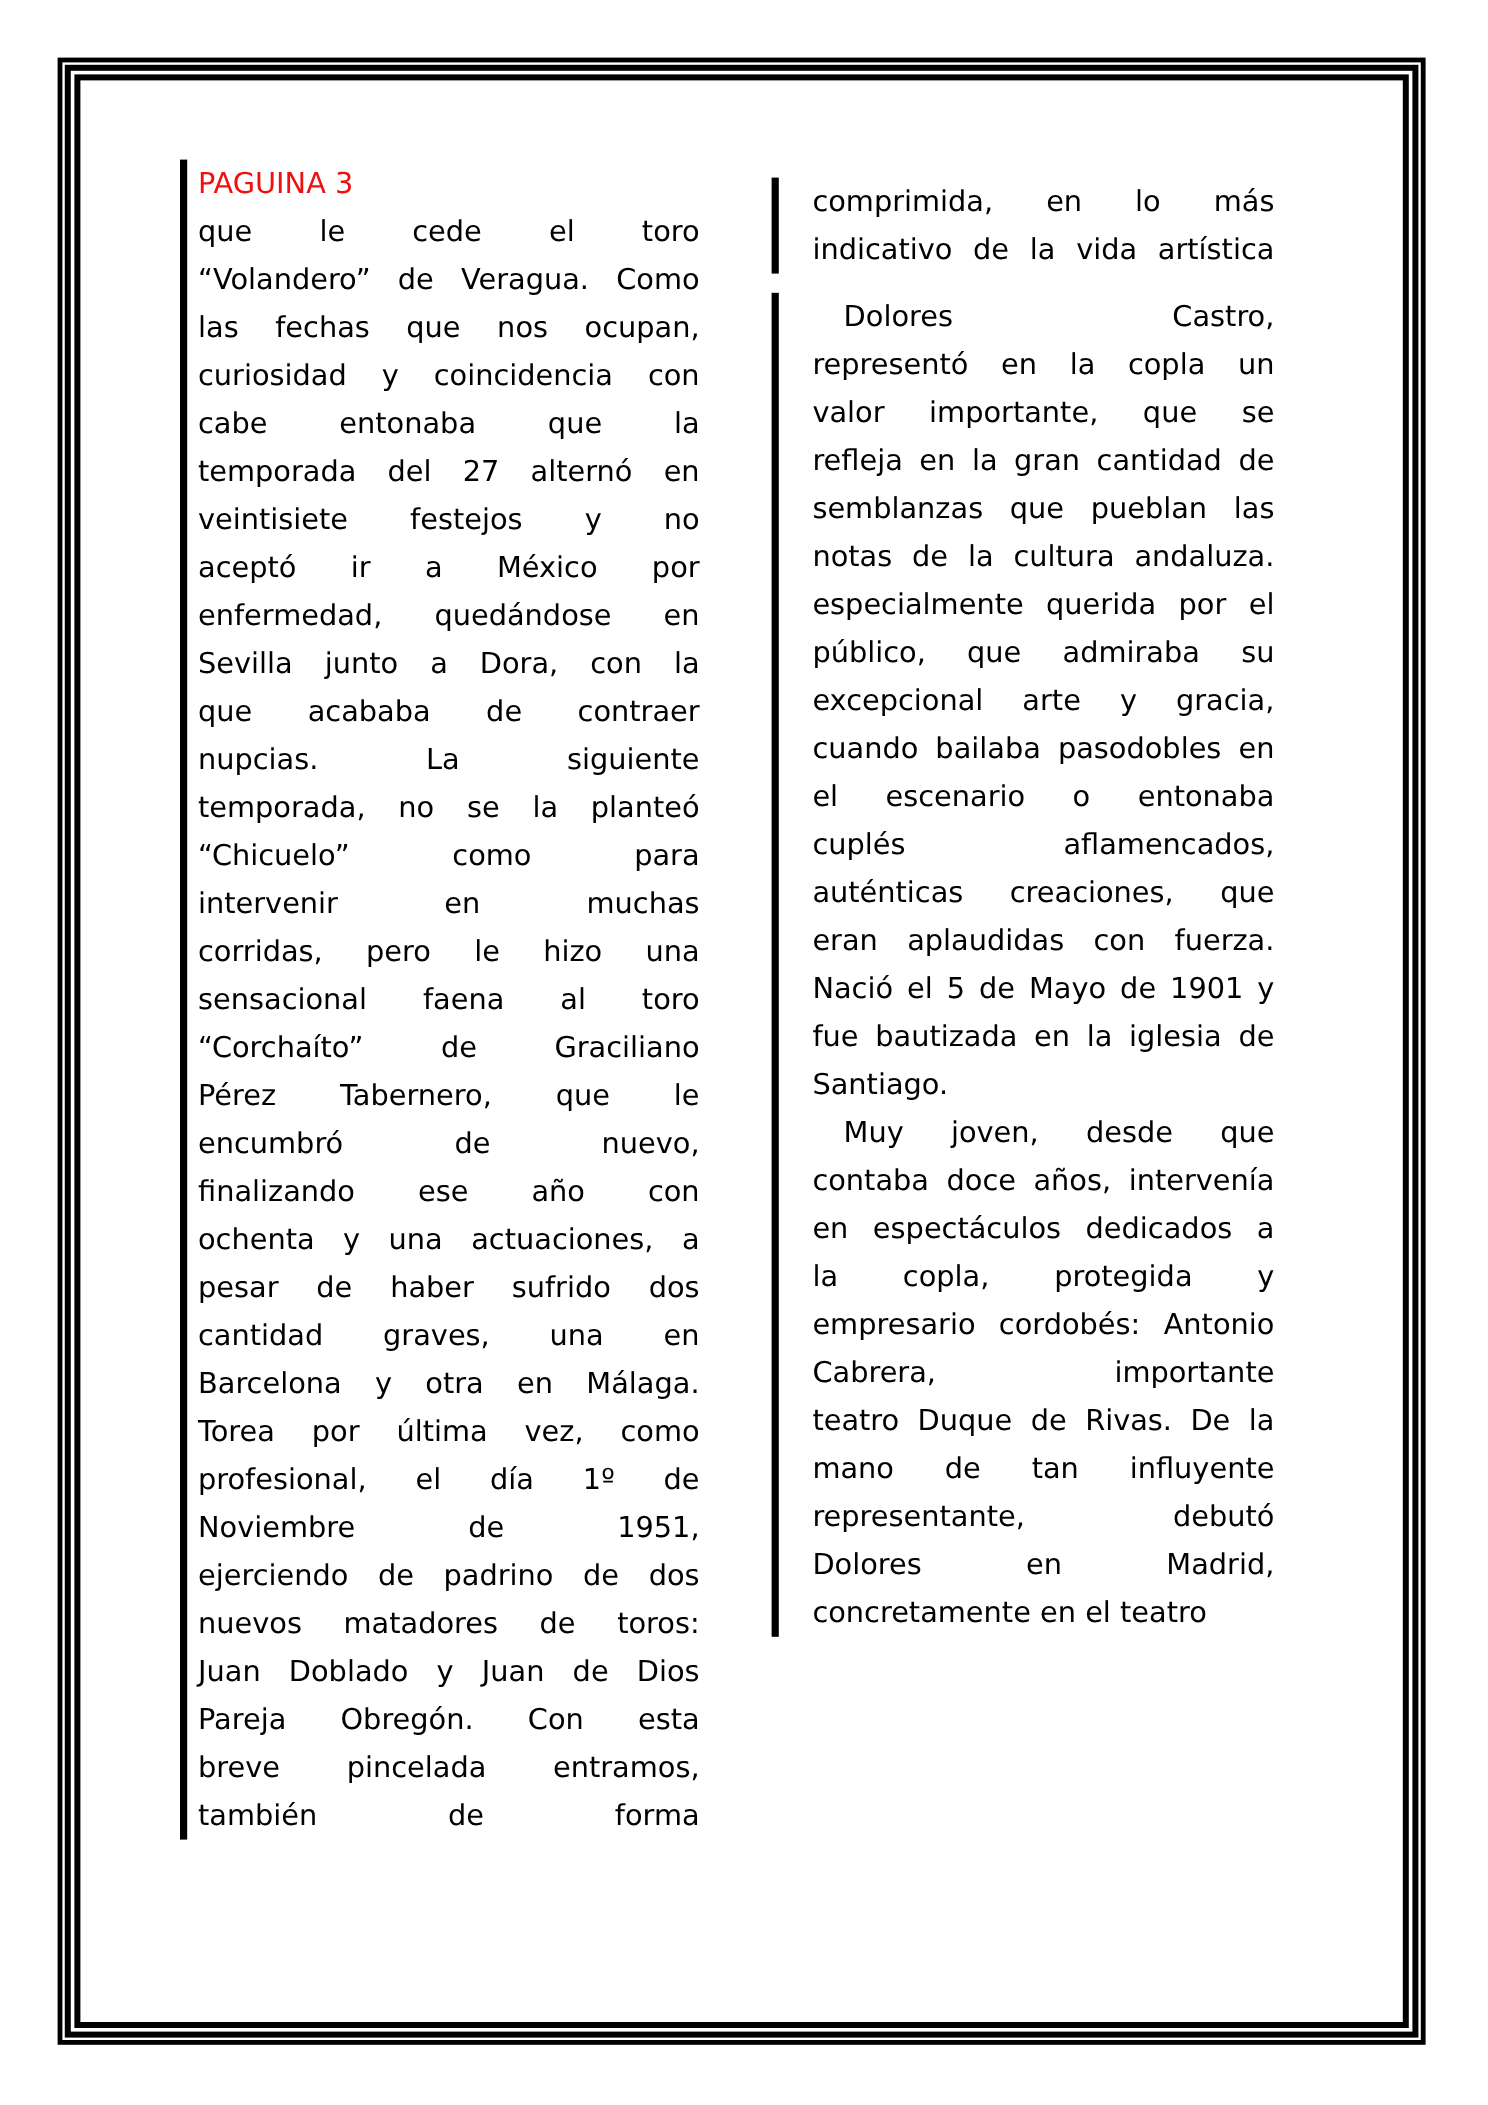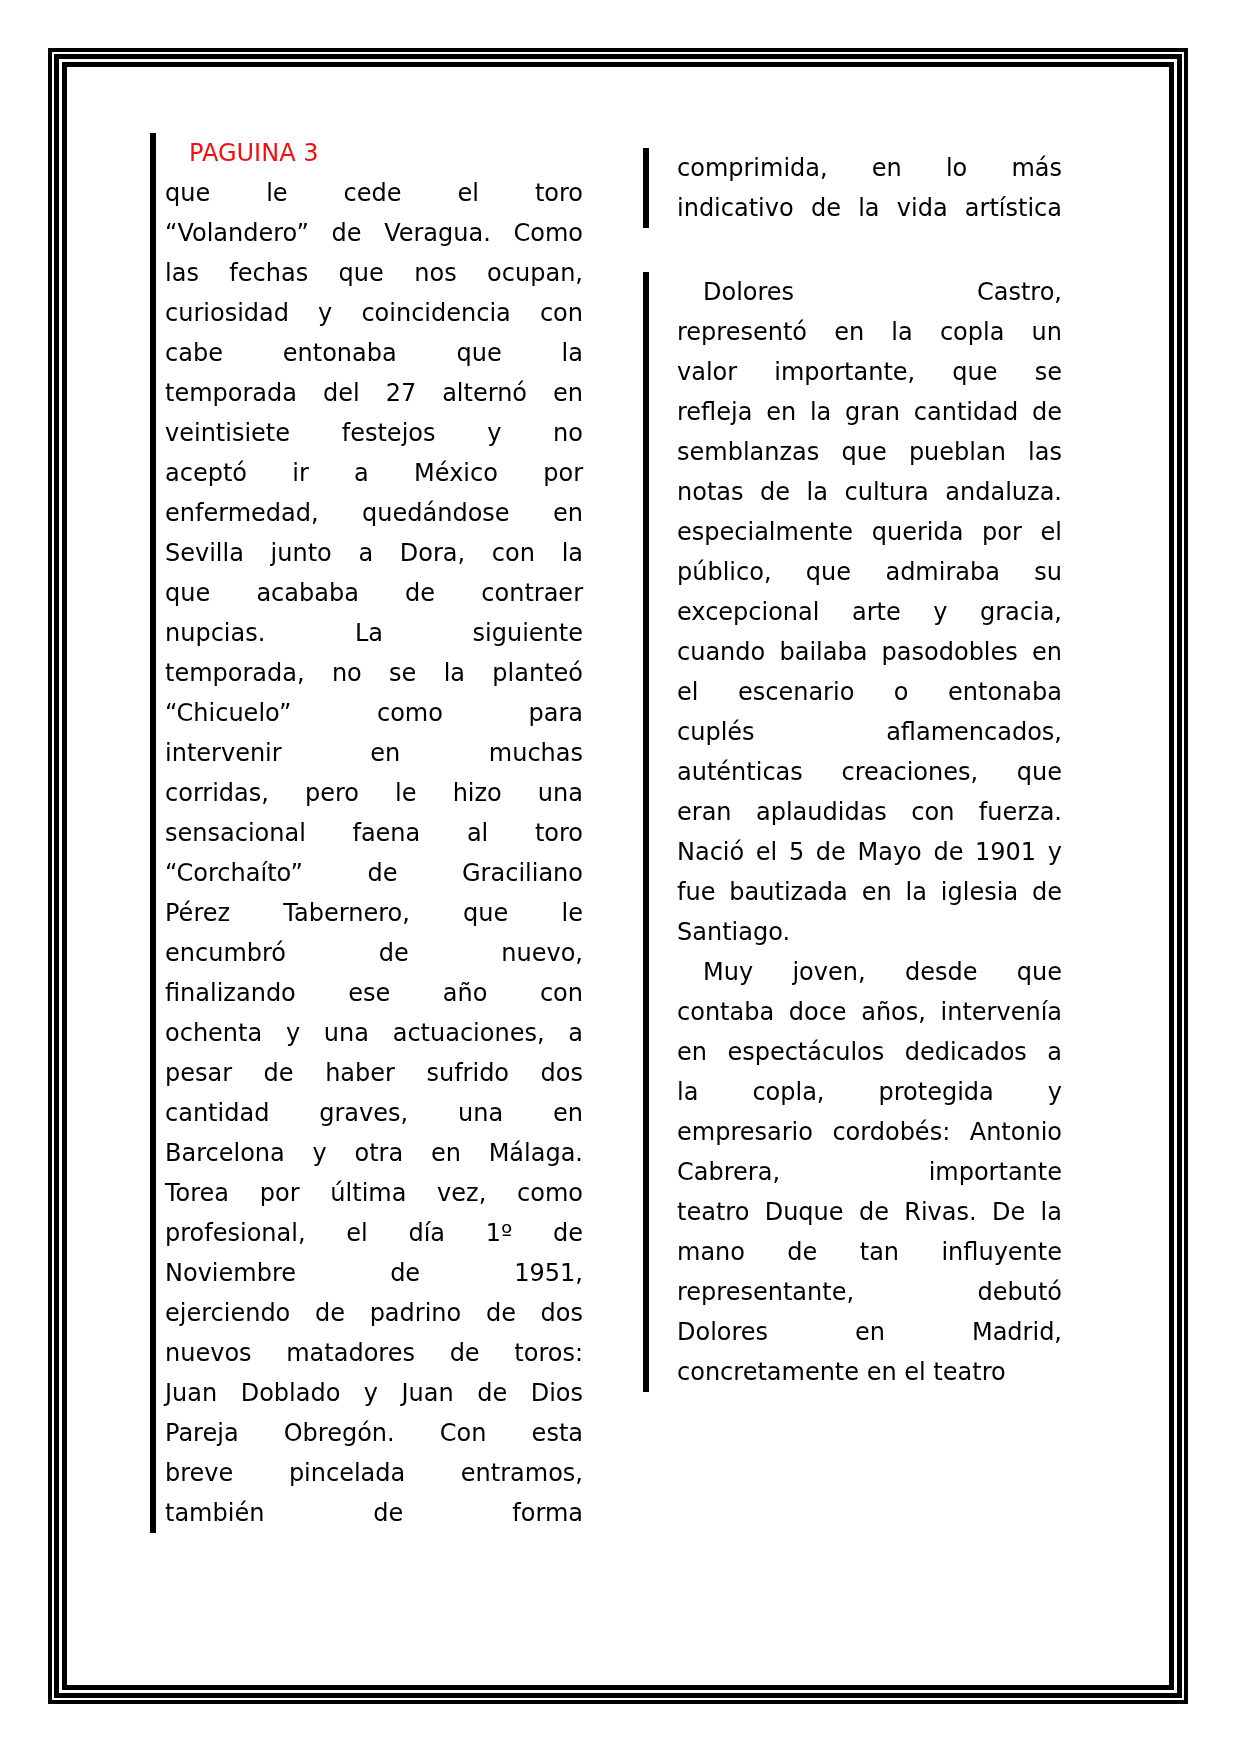--- a/index.html
+++ b/index.html
@@ -31,36 +31,36 @@
     box-sizing: border-box;
   }
   .col-left  { left: 150px; top: 133px; width: 433px; }
   .col-right { left: 643px; top: 148px; width: 419px; }
 
   .block {
     border-left: 6px solid #000;
     padding-left: 9px;
   }
   .col-right .block { padding-left: 28px; }
-  .block + .block { margin-top: 44px; }
+  .block + .block { margin-top: 16px; }
 
   .ln {
     height: 40px;
     line-height: 40px;
     font-size: 24px;
     white-space: normal;
     overflow: visible;
     text-align: left;
   }
   .ln.j {
     text-align: justify;
     text-align-last: justify;
   }
   .ln.ind { padding-left: 26px; }
-  .ln.hd  { color: var(--heading-color, #ee1111); margin-left: 24px; }
+  .ln.hd  { color: var(--heading-color, #ee1111); }
 </style>
 </head>
 <body style="--heading-color: #ee1111;">
 
 <div class="page">
   <div class="f1">
     <div class="f2">
       <div class="f3"></div>
     </div>
   </div>

